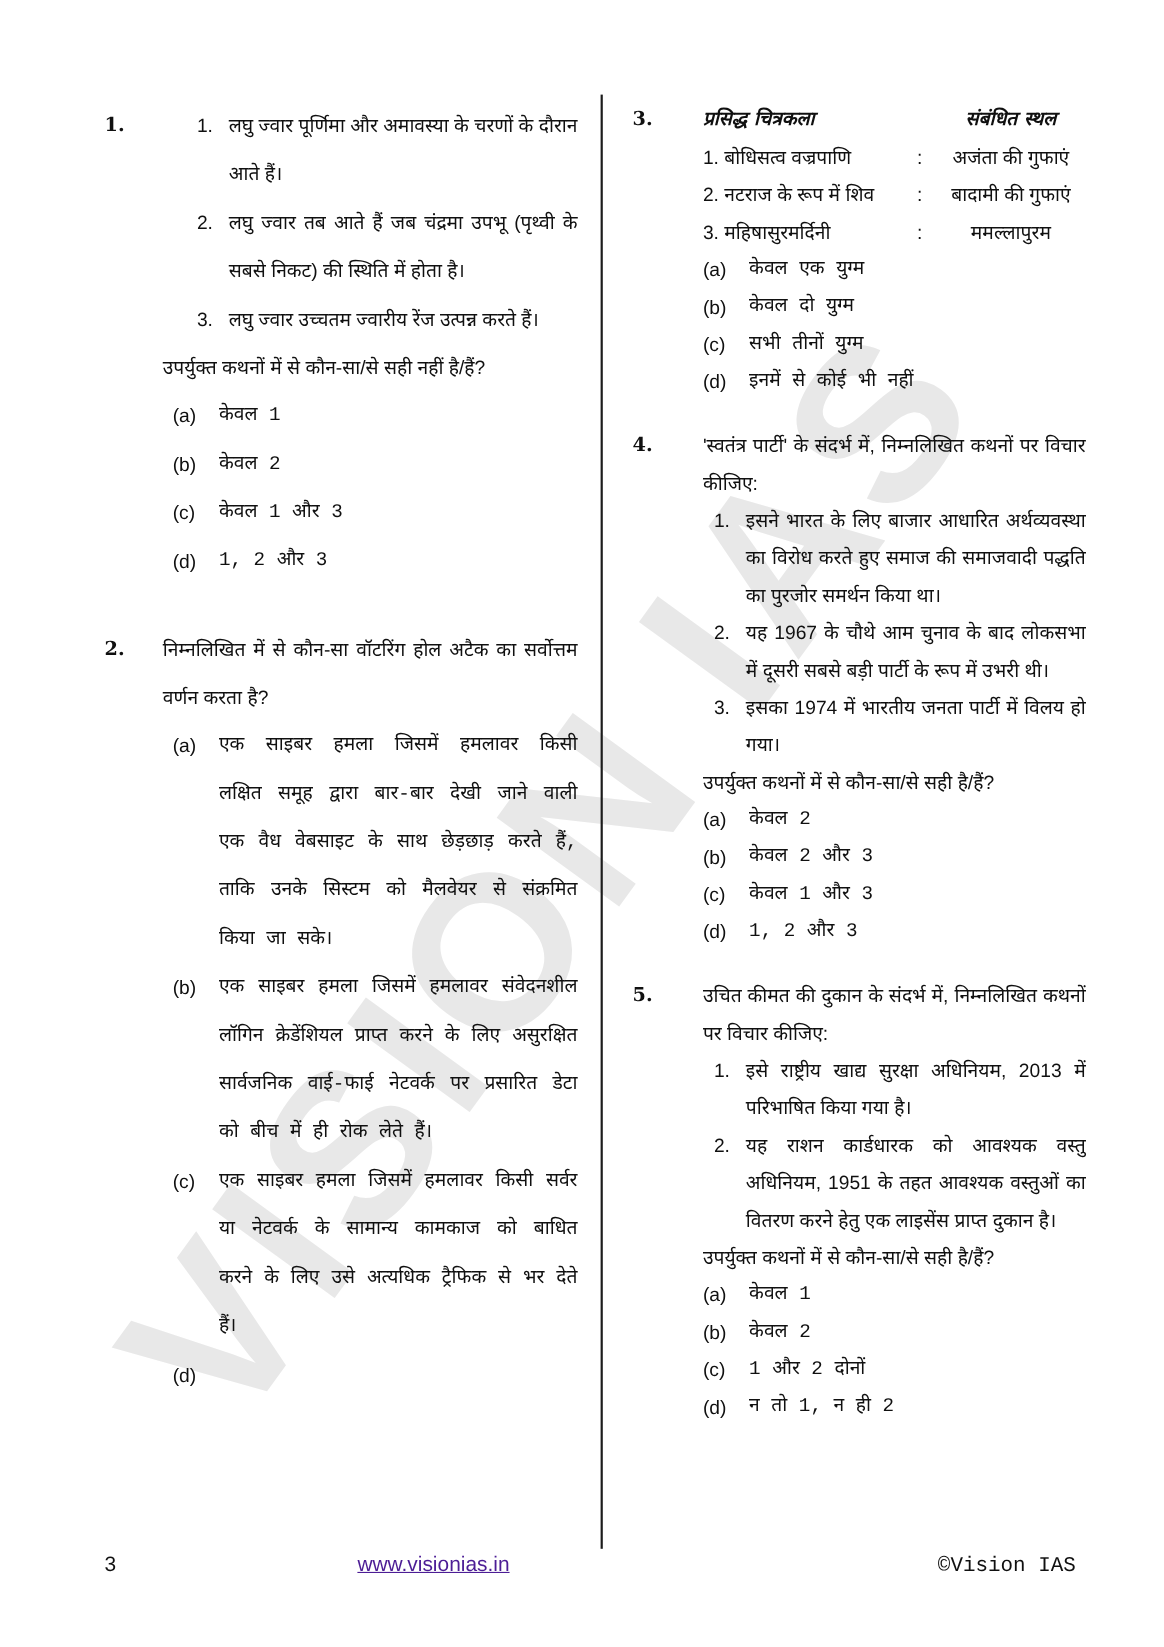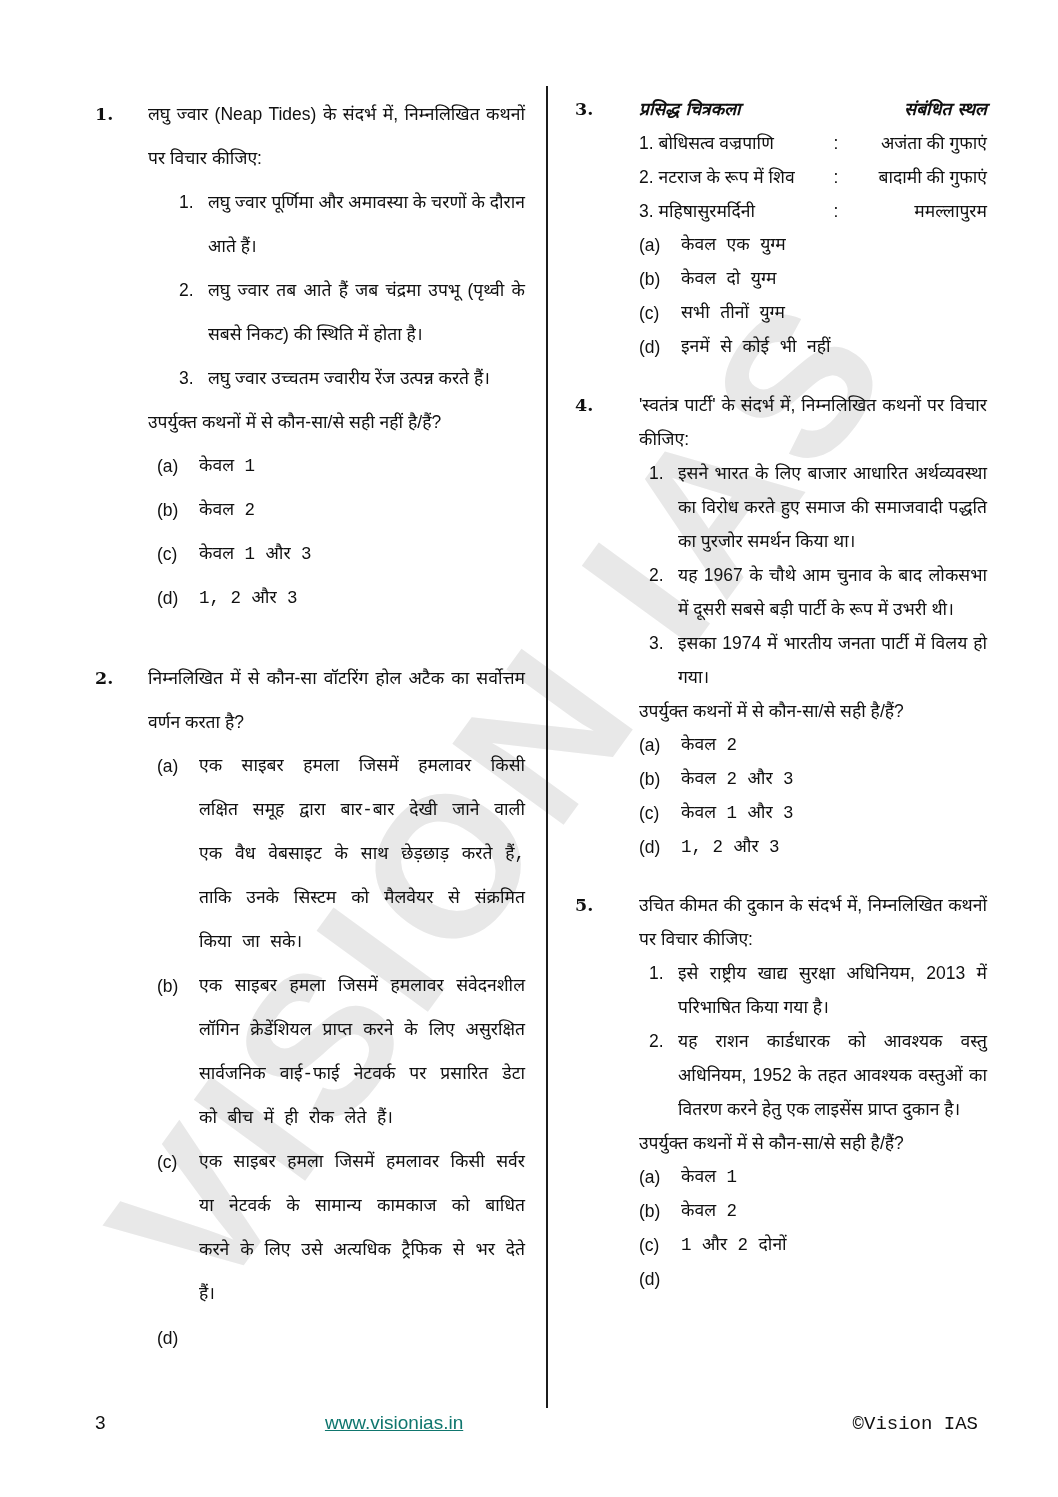--- a/index.html
+++ b/index.html
@@ -40,48 +40,47 @@
   .col-right .statement { margin-left:10px; }
   .stnum  { flex:none; width:29px; }
   .sttext { flex:1; text-align:justify; }
   .option { display:flex; }
   .col-left .option { margin-left:9px; }
   .optlabel { flex:none; width:42px; }
   .opttext  { flex:1; text-align:justify;font-family:Liberation Mono, monospace; }
   .pairs-header, .pair { display:flex; }
   .pair-painting { flex:none; width:182px; text-align:justify; }
   .pair-colon    { flex:none; width:30px; text-align:center; }
-  .pair-site     { flex:1; text-align:right; }
+  .pair-site     { flex:1; text-align:center; }
   .pairs-header .pair-painting, .pairs-header .pair-site {
     font-weight:700; font-style:italic;
     font-family:"DejaVu Serif","Liberation Serif",serif;
   }
   .footer {
     position:absolute; left:95px; right:80px; top:1412px;
     display:flex; align-items:baseline; z-index:2; font-size:19px;
   }
   .footer .pageno { flex:none; }
   .footer .linkwrap { flex:1; text-align:center; padding-right:170px; }
-  .footer a { color:#0f766e; text-decoration:underline; cursor:pointer; }
+  .footer a { color:#4c1d95; text-decoration:underline; cursor:pointer; }
   .footer .copyright { flex:none;font-family:Liberation Mono, monospace; }
 </style>
 </head>
 <body>
 
 <div class="page">
 
   <div class="watermark">VISION IAS</div>
   <div class="divider"></div>
 
   <div class="col col-left">
 
     <section class="question q-gap-left">
       <div class="qnum">1.</div>
       <div class="qbody">
-        <p class="stem">लघु ज्वार (Neap Tides) के संदर्भ में, निम्नलिखित कथनों पर विचार कीजिए:</p>
         <div class="statements">
           <div class="statement">
             <span class="stnum">1.</span>
             <span class="sttext">लघु ज्वार पूर्णिमा और अमावस्या के चरणों के दौरान आते हैं।</span>
           </div>
           <div class="statement">
             <span class="stnum">2.</span>
             <span class="sttext">लघु ज्वार तब आते हैं जब चंद्रमा उपभू (पृथ्वी के सबसे निकट) की स्थिति में होता है।</span>
           </div>
           <div class="statement">
@@ -229,39 +228,40 @@
       <div class="qnum">5.</div>
       <div class="qbody">
         <p class="stem">उचित कीमत की दुकान के संदर्भ में, निम्नलिखित कथनों पर विचार कीजिए:</p>
         <div class="statements">
           <div class="statement">
             <span class="stnum">1.</span>
             <span class="sttext">इसे राष्ट्रीय खाद्य सुरक्षा अधिनियम, 2013 में परिभाषित किया गया है।</span>
           </div>
           <div class="statement">
             <span class="stnum">2.</span>
-            <span class="sttext">यह राशन कार्डधारक को आवश्यक वस्तु अधिनियम, 1952 के तहत आवश्यक वस्तुओं का वितरण करने हेतु एक लाइसेंस प्राप्त दुकान है।</span>
+            <span class="sttext">यह राशन कार्डधारक को आवश्यक वस्तु अधिनियम, 1951 के तहत आवश्यक वस्तुओं का वितरण करने हेतु एक लाइसेंस प्राप्त दुकान है।</span>
           </div>
         </div>
         <p class="ask">उपर्युक्त कथनों में से कौन-सा/से सही है/हैं?</p>
         <div class="options">
           <div class="option">
             <span class="optlabel">(a)</span>
             <span class="opttext">केवल 1</span>
           </div>
           <div class="option">
             <span class="optlabel">(b)</span>
             <span class="opttext">केवल 2</span>
           </div>
           <div class="option">
             <span class="optlabel">(c)</span>
             <span class="opttext">1 और 2 दोनों</span>
           </div>
           <div class="option">
             <span class="optlabel">(d)</span>
+            <span class="opttext">न तो 1, न ही 2</span>
           </div>
         </div>
       </div>
     </section>
 
   </div>
 
   <div class="footer">
     <span class="pageno">3</span>
     <span class="linkwrap">

